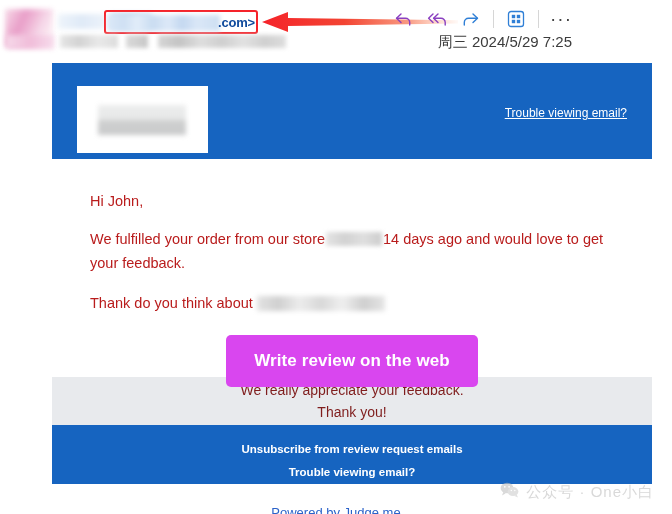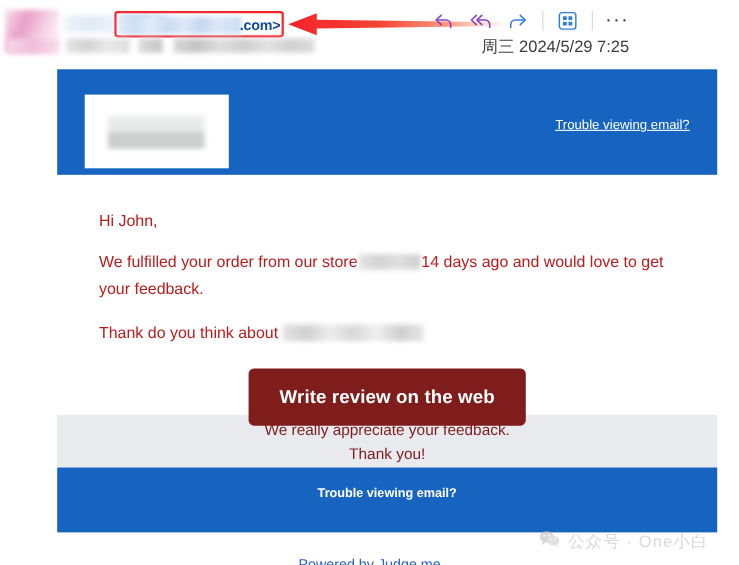--- a/index.html
+++ b/index.html
@@ -237,21 +237,21 @@
     filter: blur(2.4px);
     margin-left: 4px;
   }
 
   .cta-wrap {
     text-align: center;
     margin-top: 20px;
   }
   .cta-button {
     display: inline-block;
-    background: #7f1d1d;
+    background: #d946ef;
     color: #ffffff;
     font-size: 17px;
     font-weight: bold;
     padding: 16px 28px;
     border: none;
     border-radius: 5px;
     cursor: pointer;
     font-family: "Liberation Sans", sans-serif;
     letter-spacing: 0.1px;
   }
@@ -314,21 +314,21 @@
     width: 6px;
     height: 218px;
     background: #e8eaed;
   }
   .side-grey-l { left: 52px; }
   .side-grey-r { left: 614px; }
 
   
   .watermark {
     position: absolute;
-    right: 28px; top: 482px;
+    right: 18px; top: 482px;
     display: flex;
     align-items: center;
     gap: 7px;
     opacity: 0.62;
     pointer-events: none;
   }
   .wm-text {
     font-size: 15px;
     color: #c2c2c2;
     letter-spacing: 1px;
@@ -449,20 +449,21 @@
         <button class="cta-button">Write review on the web</button>
       </div>
     </div>
 
     <div class="thanks-area">
       <div class="thanks-line">We really appreciate your feedback.</div>
       <div class="thanks-line">Thank you!</div>
     </div>
 
     <div class="email-footer">
+      <span class="footer-link">Unsubscribe from review request emails</span>
       <span class="footer-link">Trouble viewing email?</span>
     </div>
   </div>
 
   <div class="powered-by">Powered by Judge.me</div>
 
   <div class="watermark">
     <span>
       <svg width="19" height="16" viewBox="0 0 19 16">
         <ellipse cx="7" cy="6" rx="6.4" ry="5.3" fill="#c2c2c2"></ellipse>

